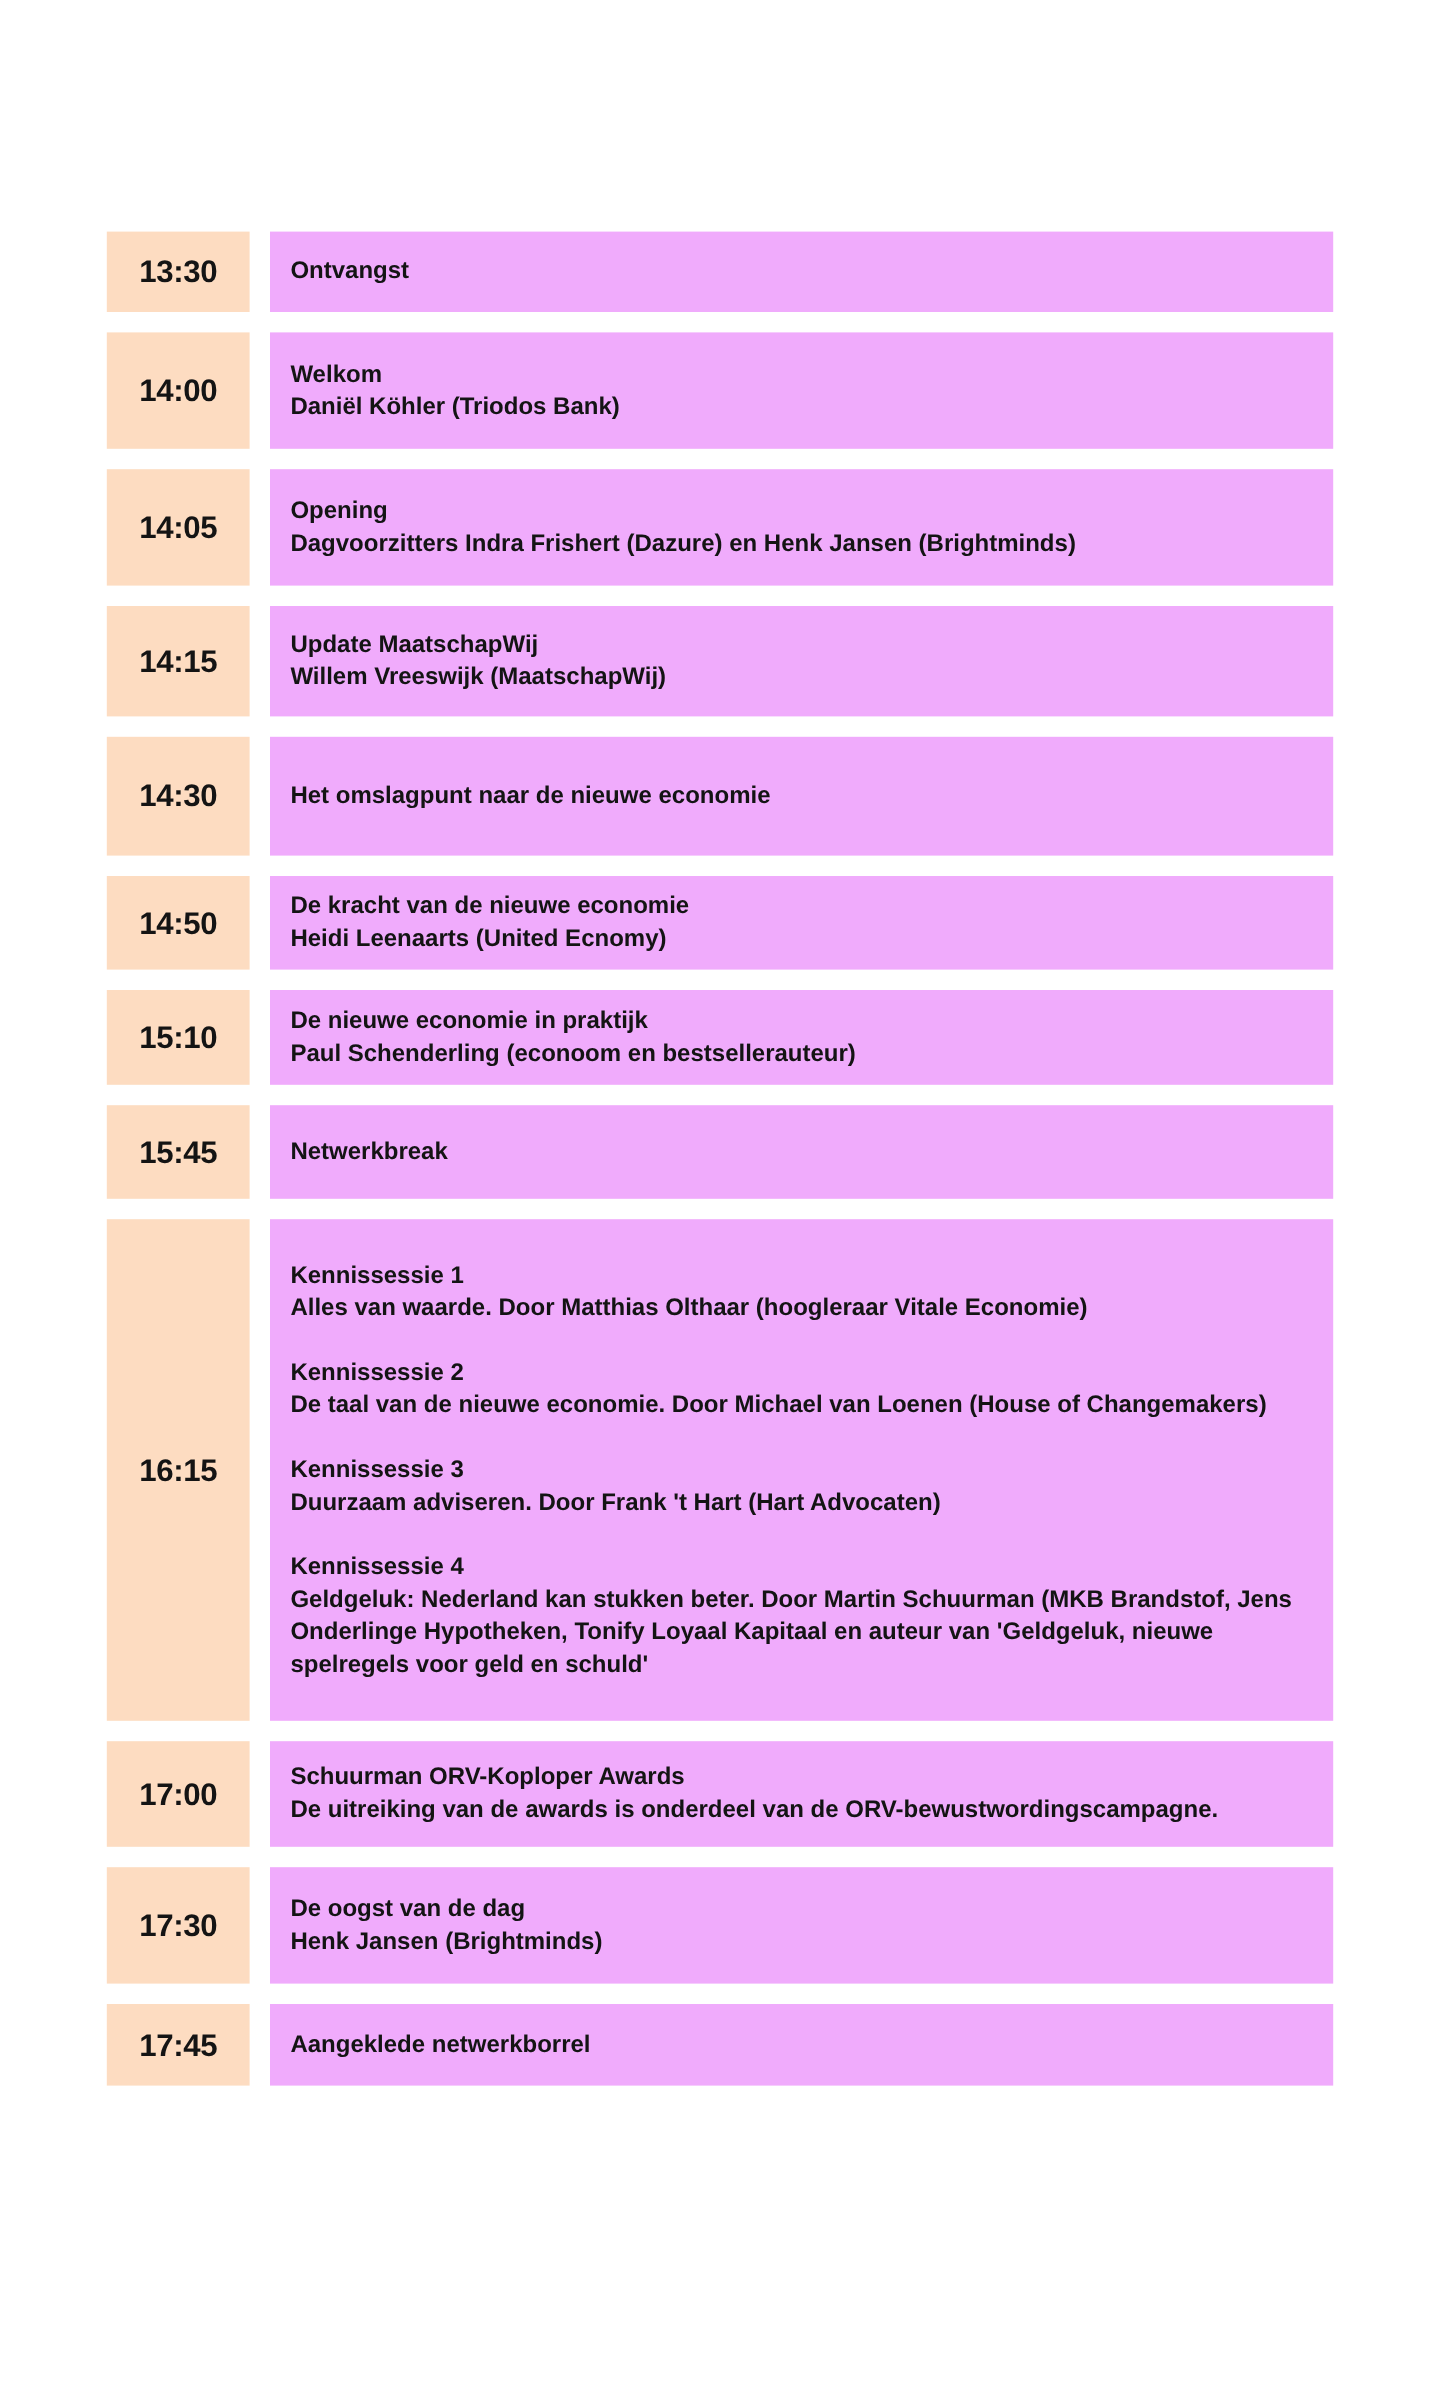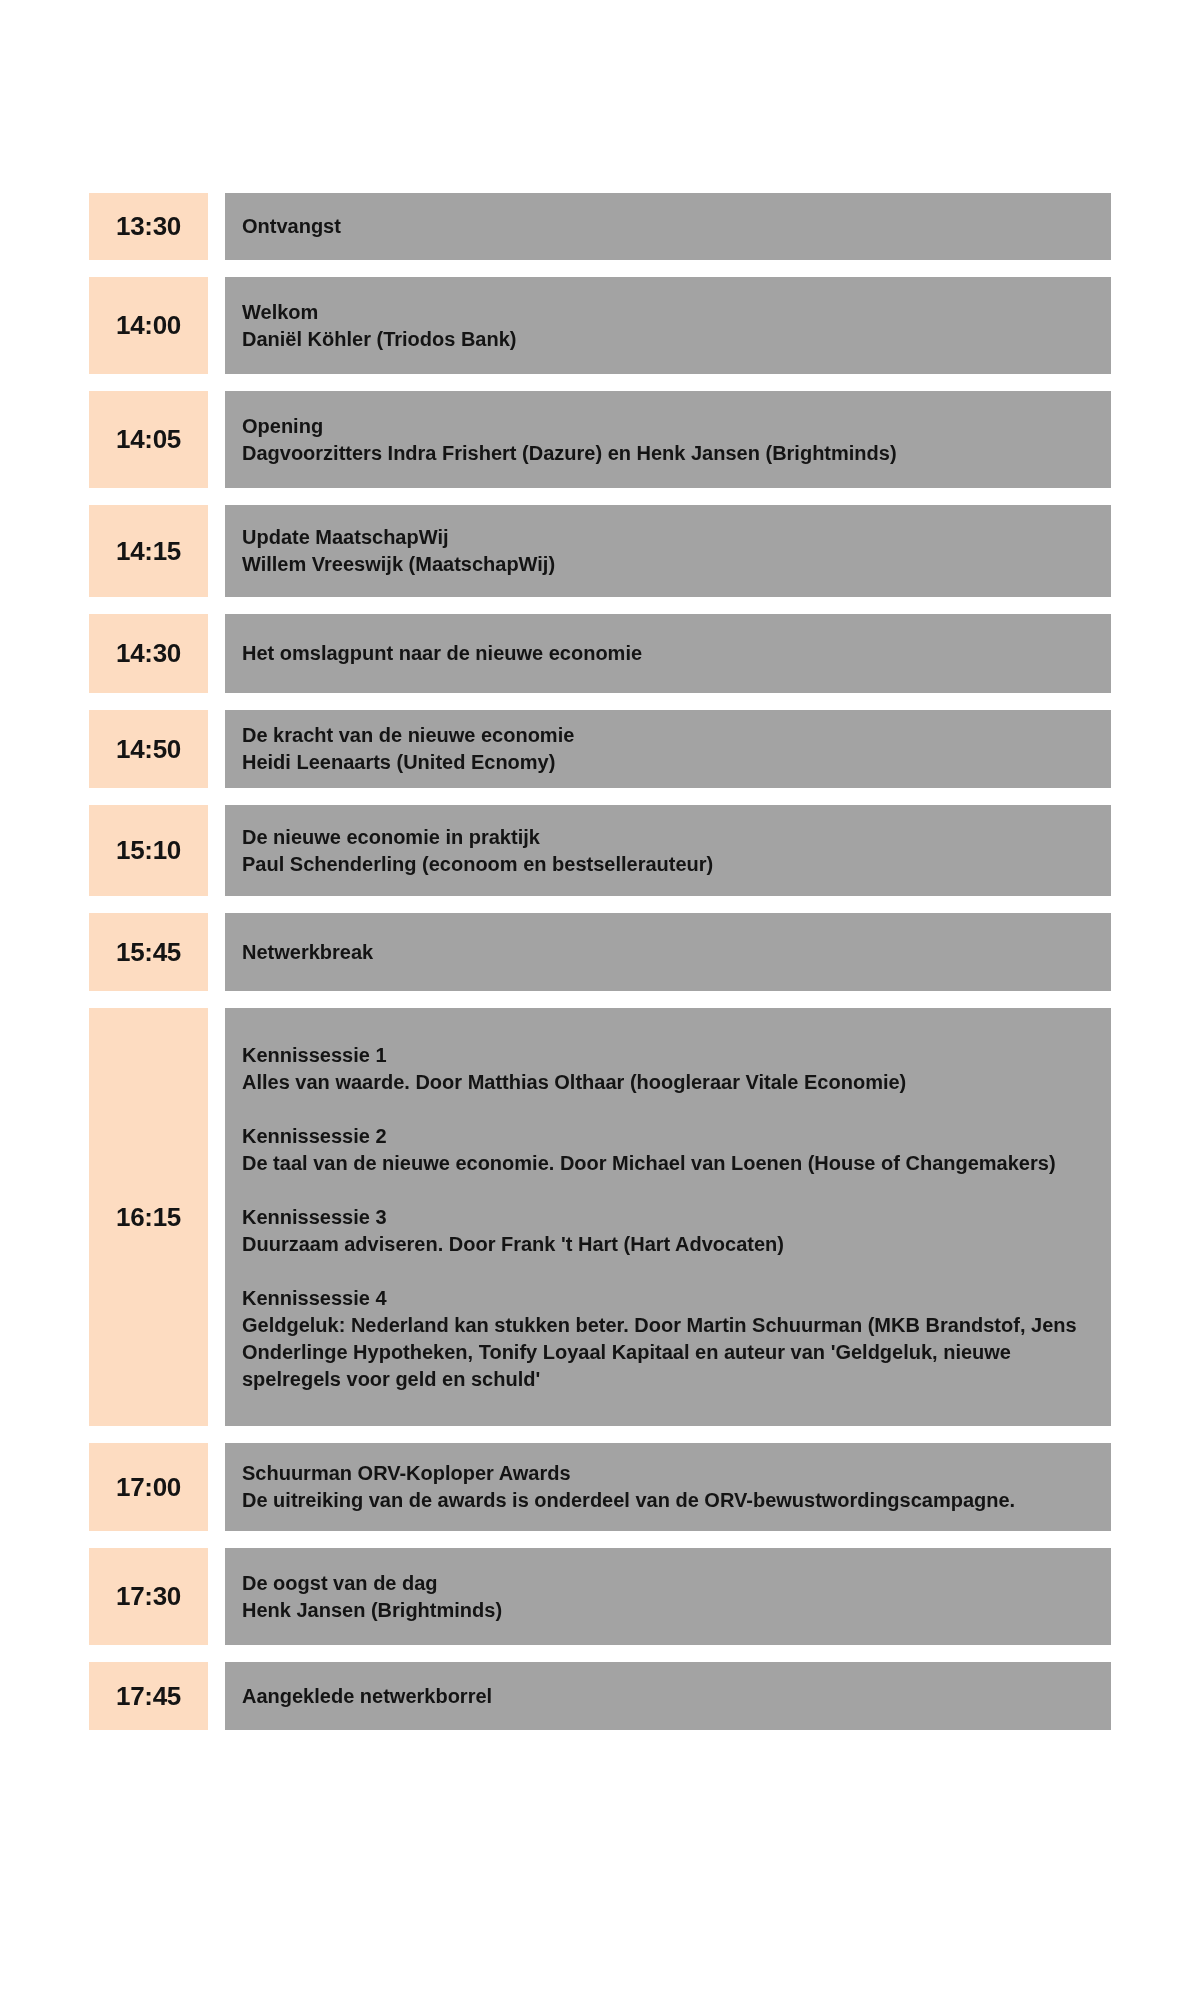--- a/index.html
+++ b/index.html
@@ -1,20 +1,20 @@
 <!DOCTYPE html>
 <html><head>
   <meta charset="utf-8">
   <style>
     html, body { margin: 0; padding: 0; background: #ffffff; }
     body { width: 1200px; height: 2000px; position: relative; font-family: "Liberation Sans", sans-serif; color: #141414; }
     .schedule { position: absolute; left: 89px; top: 193px; width: 1022px; }
     .row { display: flex; margin-bottom: 17px; }
     .time { width: 119px; flex: 0 0 119px; background: #fddcc1; display: flex; align-items: center; justify-content: center; font-weight: bold; font-size: 26px; letter-spacing: -0.3px; }
-    .content { margin-left: 17px; flex: 1; background: #a3a3a3; padding: 0 17px; display: flex; flex-direction: column; justify-content: center; font-size: 20px; line-height: 27px; }
+    .content { margin-left: 17px; flex: 1; background: #f0abfc; padding: 0 17px; display: flex; flex-direction: column; justify-content: center; font-size: 20px; line-height: 27px; }
     .title { font-weight: bold; }
     .sub { font-weight: bold; }
     .session + .session { margin-top: 27px; }
   </style>
 </head>
 <body>
 
 <div class="schedule">
   <div class="row" style="height:67px">
     <div class="time">13:30</div>
@@ -36,34 +36,34 @@
       <div class="sub">Dagvoorzitters Indra Frishert (Dazure) en Henk Jansen (Brightminds)</div>
     </div>
   </div>
   <div class="row" style="height:92px">
     <div class="time">14:15</div>
     <div class="content">
       <div class="title">Update MaatschapWij</div>
       <div class="sub">Willem Vreeswijk (MaatschapWij)</div>
     </div>
   </div>
-  <div class="row" style="height:79px">
+  <div class="row" style="height:99px">
     <div class="time">14:30</div>
     <div class="content">
       <div class="title">Het omslagpunt naar de nieuwe economie</div>
     </div>
   </div>
   <div class="row" style="height:78px">
     <div class="time">14:50</div>
     <div class="content">
       <div class="title">De kracht van de nieuwe economie</div>
       <div class="sub">Heidi Leenaarts (United Ecnomy)</div>
     </div>
   </div>
-  <div class="row" style="height:91px">
+  <div class="row" style="height:79px">
     <div class="time">15:10</div>
     <div class="content">
       <div class="title">De nieuwe economie in praktijk</div>
       <div class="sub">Paul Schenderling (econoom en bestsellerauteur)</div>
     </div>
   </div>
   <div class="row" style="height:78px">
     <div class="time">15:45</div>
     <div class="content">
       <div class="title">Netwerkbreak</div>

